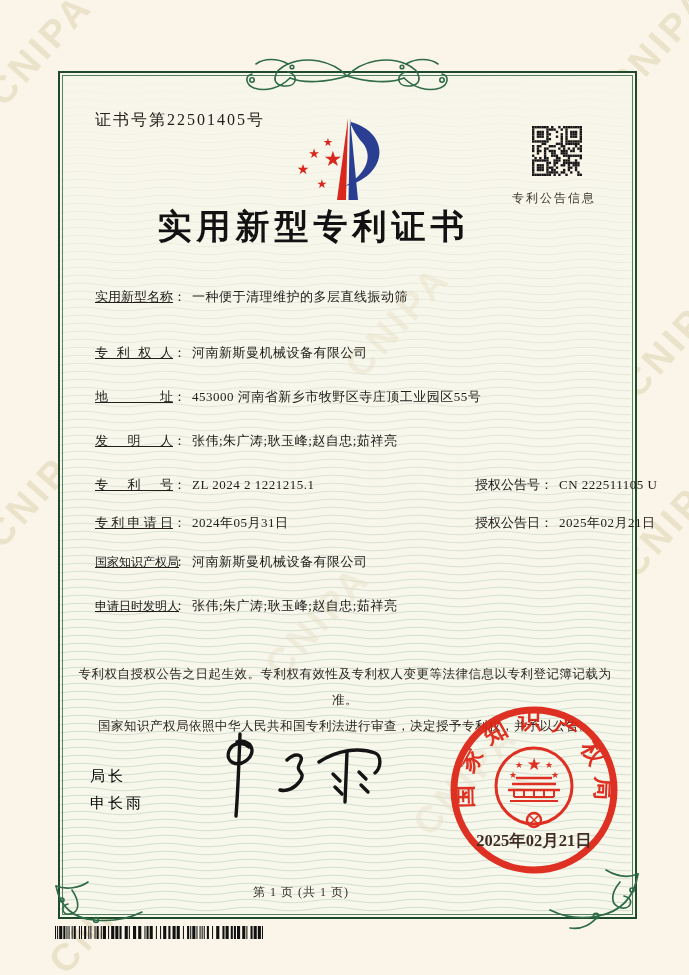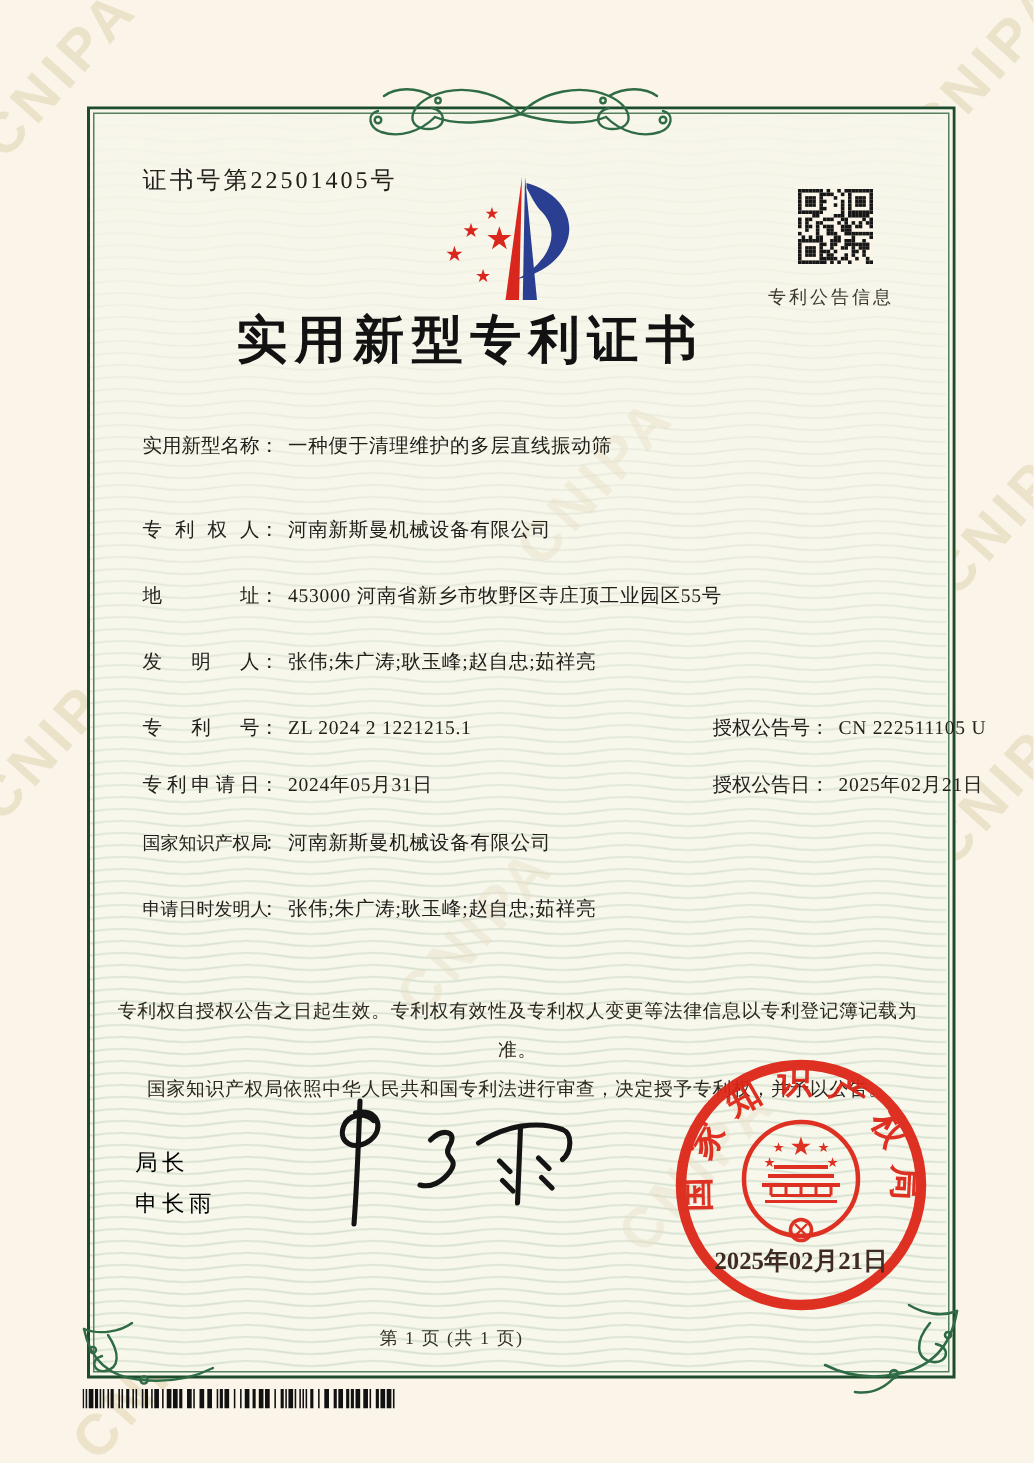--- a/index.html
+++ b/index.html
@@ -17,21 +17,21 @@
   .frame-inner{position:absolute;inset:2px;border:1px solid #55805f;}
   .wave-fade{position:absolute;inset:0;
      background:linear-gradient(180deg,rgba(248,246,234,.9) 0%,rgba(248,246,234,.35) 40%,rgba(248,246,234,0) 72%);}
   
   .cert-no{left:95px;top:110px;font-size:16px;letter-spacing:2px;}
   .qr-caption{left:512px;top:190px;font-size:12px;letter-spacing:2px;color:#3a362e;}
   .title{left:0;top:204px;width:627px;text-align:center;font-size:34px;font-weight:bold;
          letter-spacing:5px;color:#121212;}
   .row{position:absolute;left:95px;font-size:13px;white-space:nowrap;}
   .row .lbl{display:inline-block;width:78px;text-align:justify;text-align-last:justify;
-            vertical-align:bottom;}
+            vertical-align:bottom;text-decoration:underline;}
   .row .lbl.small{font-size:12px;letter-spacing:0;}
   .row .colon{display:inline-block;margin-right:6px;}
   .row .val{letter-spacing:.5px;}
   .rcol{position:absolute;left:380px;top:0;white-space:nowrap;}
   .legal{position:absolute;left:75px;top:661px;width:540px;text-align:center;
          font-size:12.5px;line-height:26px;color:#2c2721;letter-spacing:.5px;}
   .signer{position:absolute;left:90px;top:763px;font-family:Liberation Serif, serif;
           font-size:15px;letter-spacing:3px;line-height:27px;color:#000000;}
   .footer{position:absolute;left:0;top:884px;width:602px;text-align:center;font-size:12px;
           letter-spacing:1px;color:#33302a;}

